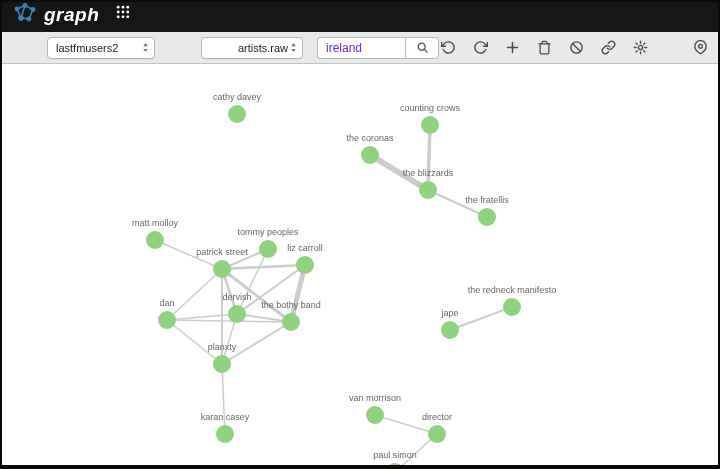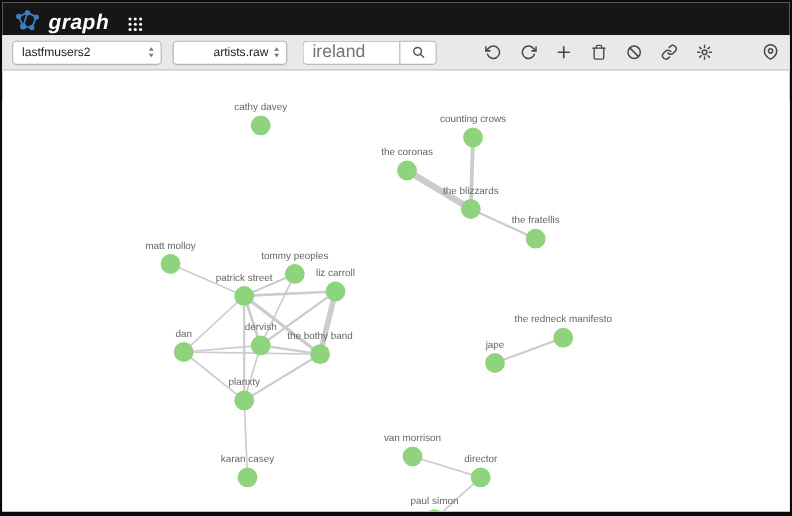--- a/index.html
+++ b/index.html
@@ -6,21 +6,21 @@
   html,body { font-family:"Liberation Sans", sans-serif; background:#ffffff; }
   .window {
     width:720px; height:469px;
     border:2px solid #0a0a0a; border-bottom-width:4px;
     display:flex; flex-direction:column; background:#fff;
     position:relative; overflow:hidden;
   }
   
   .header {
     flex:0 0 30px; height:30px; background:#161616;
-    display:flex; align-items:flex-end; padding:0 10px;
+    display:flex; align-items:flex-start; padding:0 10px;
   }
   .logo { display:flex; align-items:center; gap:6px; }
   .logo-text {
     color:#ffffff; font-size:19px; font-weight:bold; font-style:italic;
     letter-spacing:0.5px; line-height:1;
   }
   .apps-btn {
     margin-left:14px; background:transparent; border:none; cursor:pointer;
     width:20px; height:20px; display:flex; align-items:center; justify-content:center;
   }
@@ -30,26 +30,27 @@
     border-bottom:1px solid #c2c2c2;
     display:flex; align-items:center; padding:0 9px;
   }
   .select {
     width:136px; height:22px; background:#ffffff;
     border:1px solid #b6b6b6; border-radius:4px;
     display:flex; align-items:center; justify-content:space-between;
     padding:0 3px 0 8px; font-size:11px; color:#222;
     margin-right:10px; cursor:pointer;
     box-shadow:0 1px 1px rgba(0,0,0,0.06);
+    margin-left:36px;
   }
   .select.field { width:104px;padding-left:36px; }
   .search-group { display:flex; align-items:center; margin-left:4px; }
   .search-input {
     width:88px; height:22px; border:1px solid #b6b6b6; border-right:none;
-    border-radius:4px 0 0 4px; padding:0 8px; font-size:16px; color:#737373;
+    border-radius:4px 0 0 4px; padding:0 8px; font-size:12px; color:#6d28d9;
     outline:none; background:#fff;
   }
   .search-btn {
     width:34px; height:22px; border:1px solid #b6b6b6;
     border-radius:0 4px 4px 0; background:#ffffff; cursor:pointer;
     display:flex; align-items:center; justify-content:center;
   }
   .toolbar-icons { margin-left:auto; display:flex; align-items:center; gap:14px; }
   .icon-btn {
     background:transparent; border:none; cursor:pointer;

